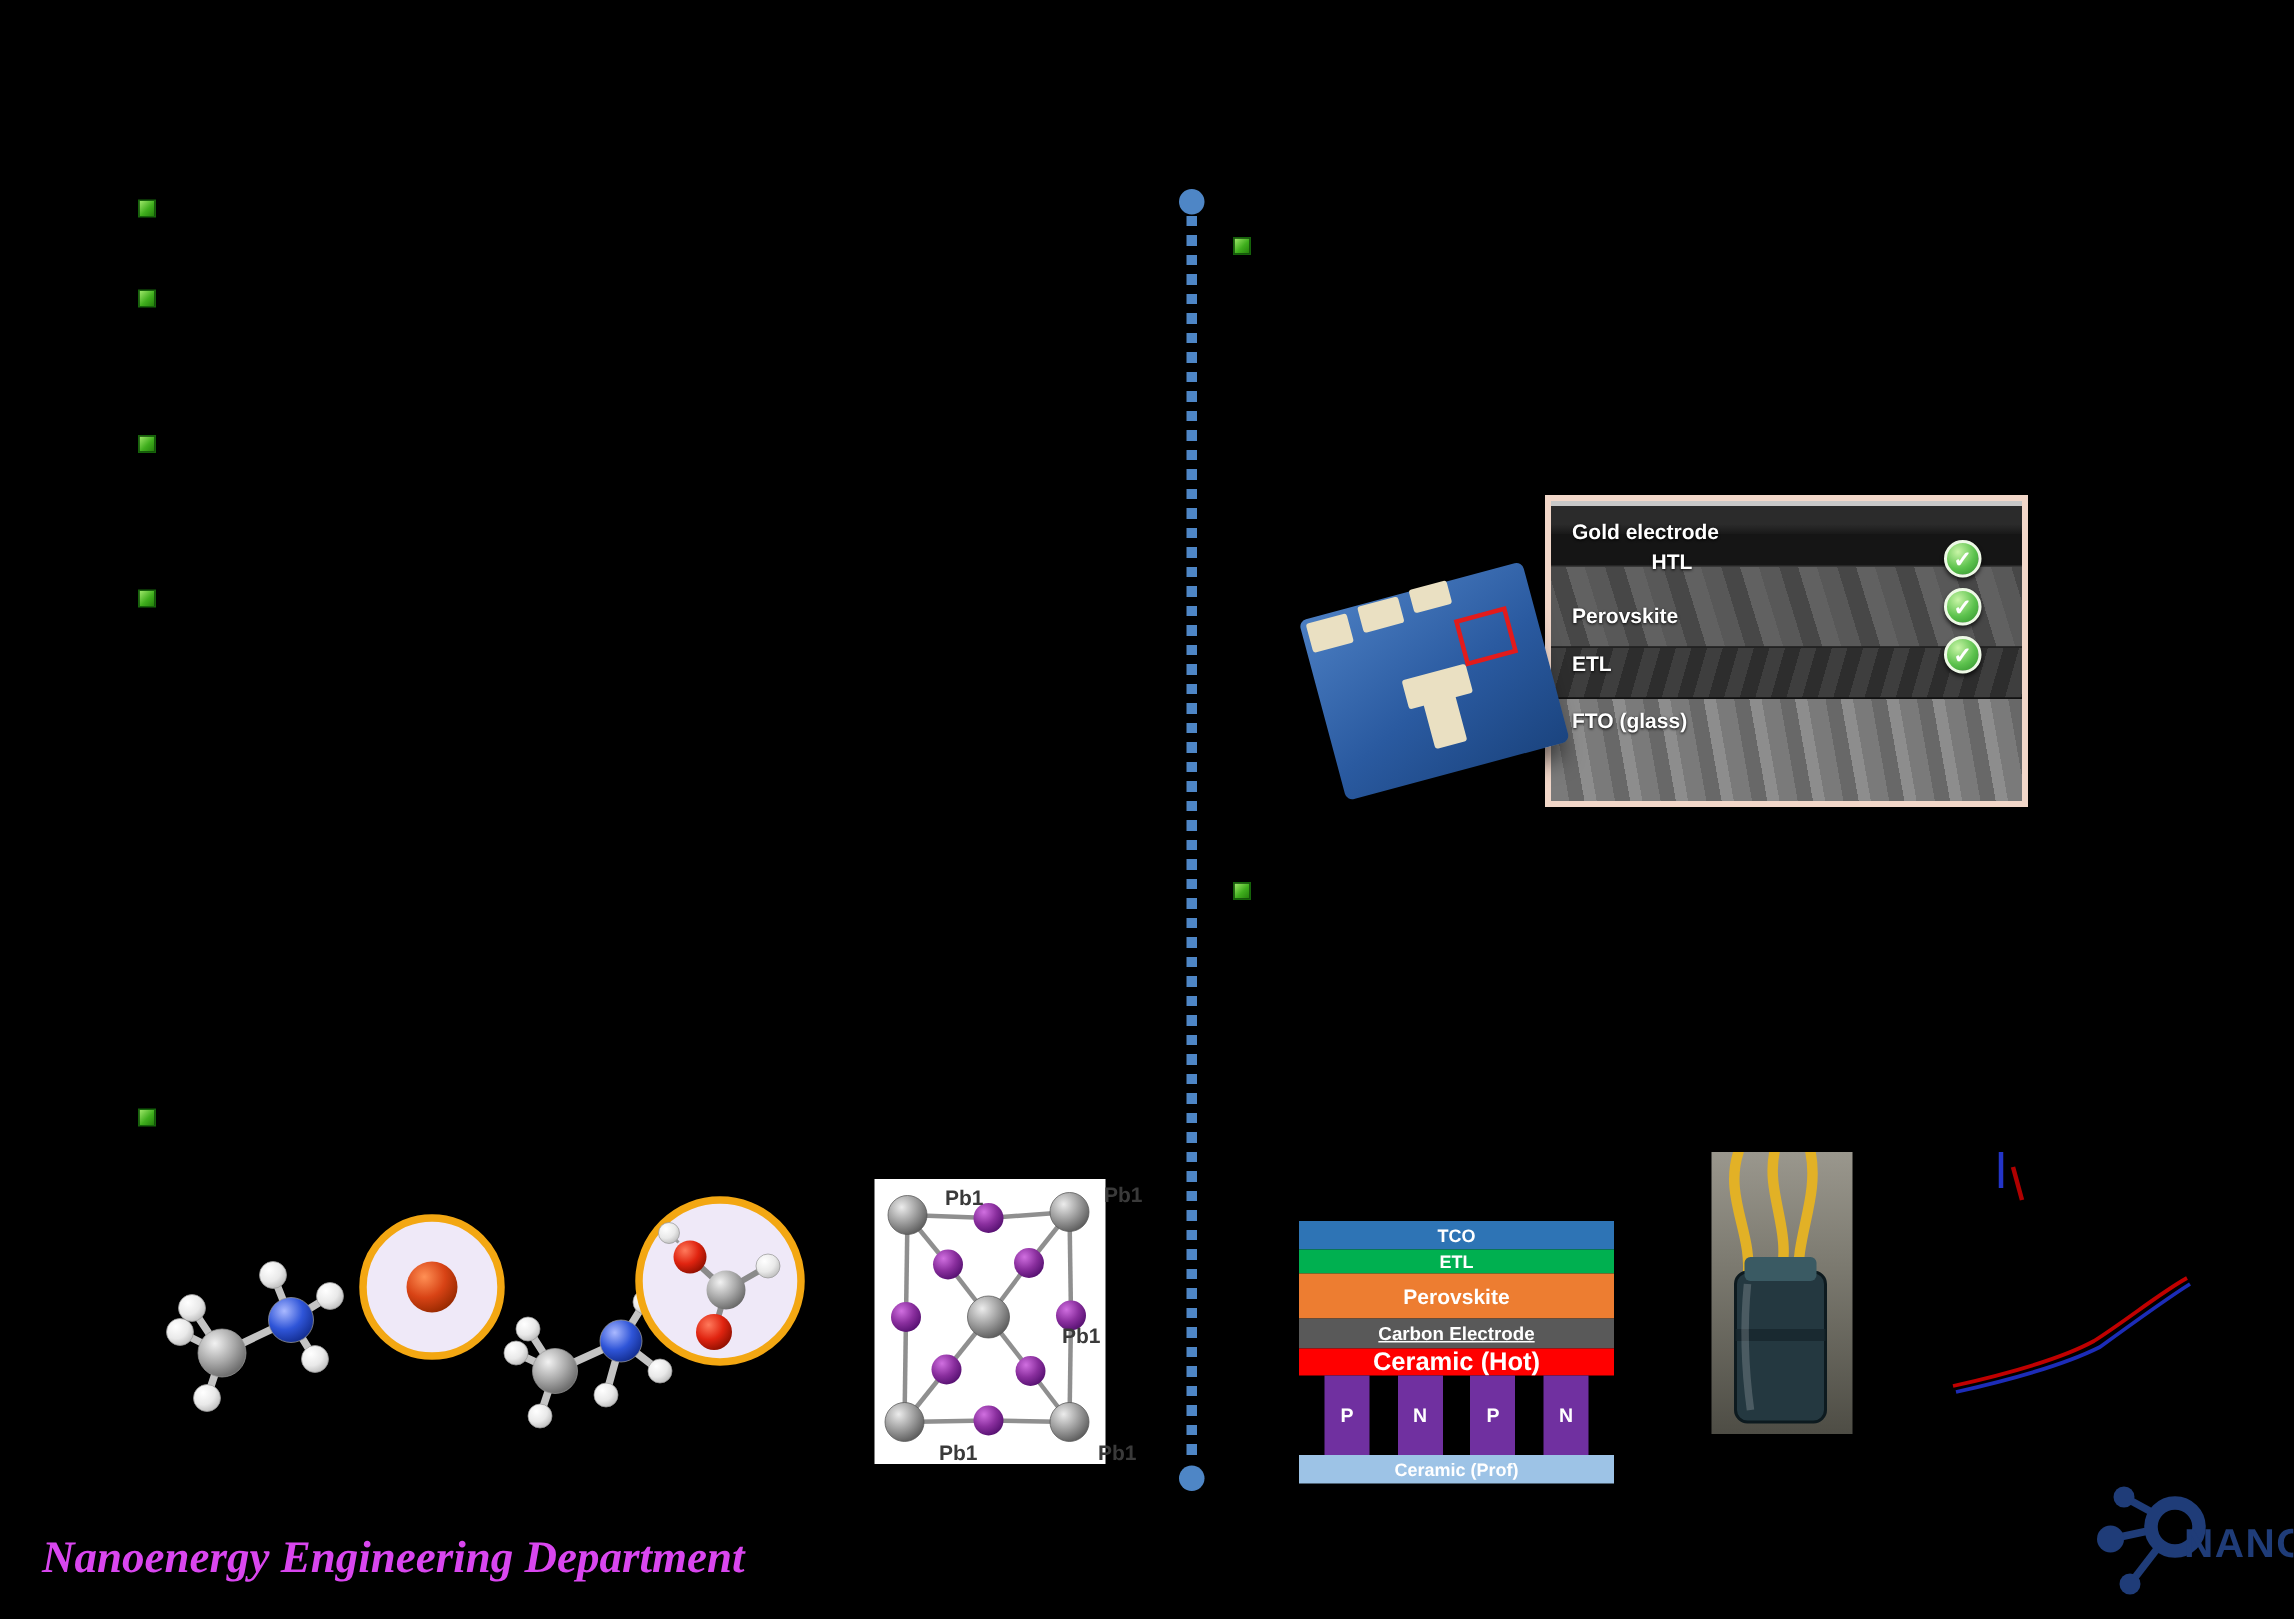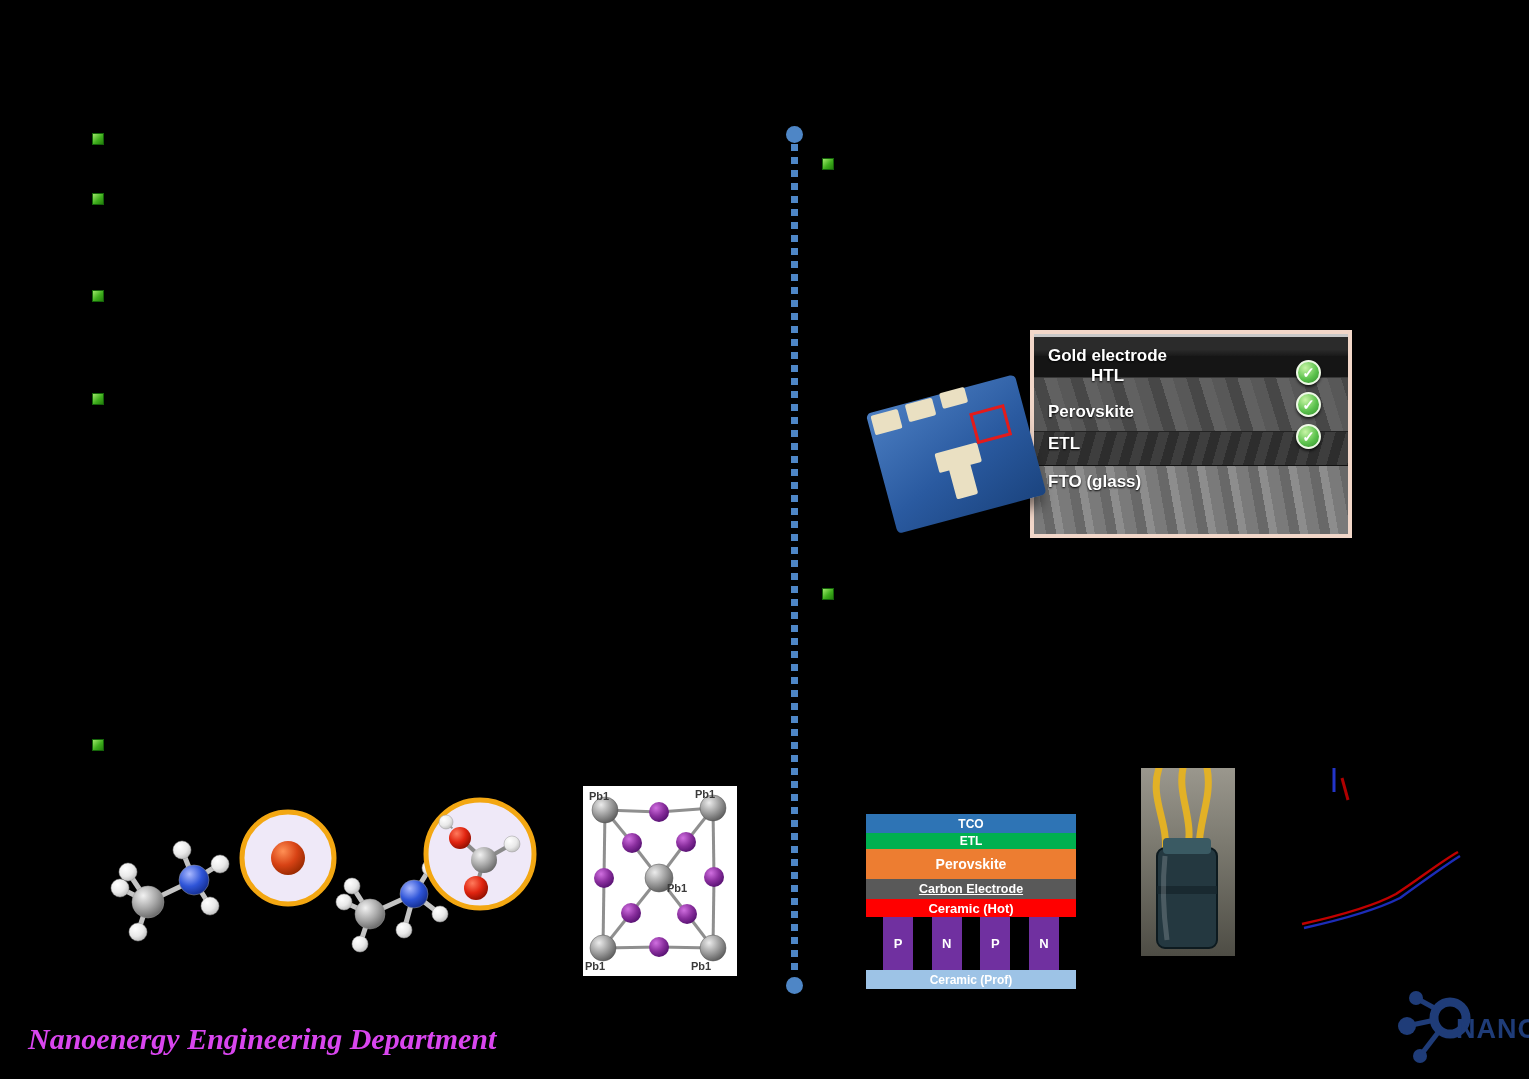--- a/index.html
+++ b/index.html
@@ -21,22 +21,22 @@
   .timeline-cap { width:17px; height:17px; border-radius:50%; background:#4E86C6; }
   .cap-top{left:786px;top:126px;} .cap-bottom{left:786px;top:977px;}
 
   .sem-panel { left:1030px; top:330px; width:322px; height:208px; border:4px solid #F2D7C9;
     background:#0d0d0d; display:flex; flex-direction:column; }
   .sem-l1 { height:22px; background:linear-gradient(#c8c8c8 0 3px,#2b2b2b 3px 70%,#191919); }
   .sem-l2 { height:22px; background:#151515; border-bottom:1px solid #383838; }
   .sem-l3 { height:54px; background:repeating-linear-gradient(73deg,#585858 0 13px,#474747 13px 25px,#616161 25px 37px); border-bottom:1px solid #222; }
   .sem-l4 { height:34px; background:repeating-linear-gradient(106deg,#3e3e3e 0 10px,#2d2d2d 10px 20px); border-bottom:1px solid #111; }
   .sem-l5 { flex:1; background:repeating-linear-gradient(80deg,#7a7a7a 0 12px,#686868 12px 22px,#8d8d8d 22px 30px); }
-  .sem-label { position:absolute; color:#fff; font-size:17px; font-weight:bold; text-shadow:0 1px 2px #000; }
-  .sl1{left:14px;top:12px;} .sl2{left:14px;top:32px;padding-left:43px;} .sl3{left:14px;top:68px;}
+  .sem-label { position:absolute; color:#fff; font-size:14px; font-weight:bold; text-shadow:0 1px 2px #000; }
+  .sl1{left:14px;top:12px;} .sl2{left:24px;top:32px;padding-left:43px;} .sl3{left:14px;top:68px;}
   .sl4{left:14px;top:100px;} .sl5{left:14px;top:138px;}
   .check-badge { position:absolute; left:262px; width:25px; height:25px; border-radius:50%;
     background:radial-gradient(circle at 35% 28%,#c8f5a6,#5cc24d 55%,#2f8f2b);
     border:2px solid #eef9e6; color:#fff; font-size:15px; font-weight:bold;
     display:flex; align-items:center; justify-content:center; box-shadow:0 2px 3px rgba(0,0,0,.7); }
   .ck1{top:26px;} .ck2{top:58px;} .ck3{top:90px;}
 
   .cell-photo { left:872px; top:384px; width:170px; height:146px; transform:rotate(-15deg); }
   .cell-body { position:absolute; left:8px; top:8px; width:154px; height:124px;
     background:linear-gradient(155deg,#4b7ec2 0%,#2a5aa0 55%,#1b447f 100%);
@@ -52,31 +52,31 @@
   .rd-button { left:141px; top:649px; width:578px; height:57px; border-radius:30px;
     border:3px solid #101010;
     background:linear-gradient(180deg,#ffffff 0%,#f1f1f1 45%,#d8d8d8 100%);
     box-shadow:5px 8px 10px rgba(150,150,150,.85), inset 0 2px 2px #fff;
     display:flex; align-items:center; justify-content:center;
     font-size:30px; font-weight:bold; color:#000; cursor:pointer; }
 
   .mol-figure { left:108px; top:772px; width:482px; height:230px; }
 
   .crystal-panel { left:583px; top:786px; width:154px; height:190px; background:#fff; }
-  .atom-label { position:absolute; font-size:11px; color:#3a3a3a; font-weight:bold; }
+  .atom-label { position:absolute; font-size:14px; color:#3a3a3a; font-weight:bold;margin-left:41px; }
   .al1{left:6px;top:4px;} .al2{left:112px;top:2px;} .al3{left:2px;top:174px;}
   .al4{left:108px;top:174px;} .al5{left:84px;top:96px;}
 
   .te-stack { left:866px; top:814px; width:210px; }
   .te-layer { width:100%; display:flex; align-items:center; justify-content:center; color:#fff; font-weight:bold; }
   .te-tco{height:19px; background:#2E74B5; font-size:12px;}
   .te-etl{height:16px; background:#00B050; font-size:12px;}
   .te-perov{height:30px; background:#ED7D31; font-size:14px;}
   .te-carbon{height:20px; background:#595959; font-size:12.5px;text-decoration:underline;}
-  .te-hot{height:18px; background:#FF0000; font-size:13px;}
+  .te-hot{height:18px; background:#FF0000; font-size:17px;}
   .te-legs { height:53px; display:flex; justify-content:space-between; padding:0 17px; }
   .te-leg { width:30px; height:100%; background:#7030A0; color:#fff; font-size:13px; font-weight:bold;
             display:flex; align-items:center; justify-content:center; }
   .te-cold{height:19px; background:#9DC3E6; font-size:12px;}
 
   .device-photo { left:1141px; top:768px; width:94px; height:188px;
     background:linear-gradient(180deg,#9a978d 0%,#7c7a70 40%,#4e4d45 100%); }
 
   .jv-figure { left:1288px; top:758px; width:180px; height:172px; }
 

